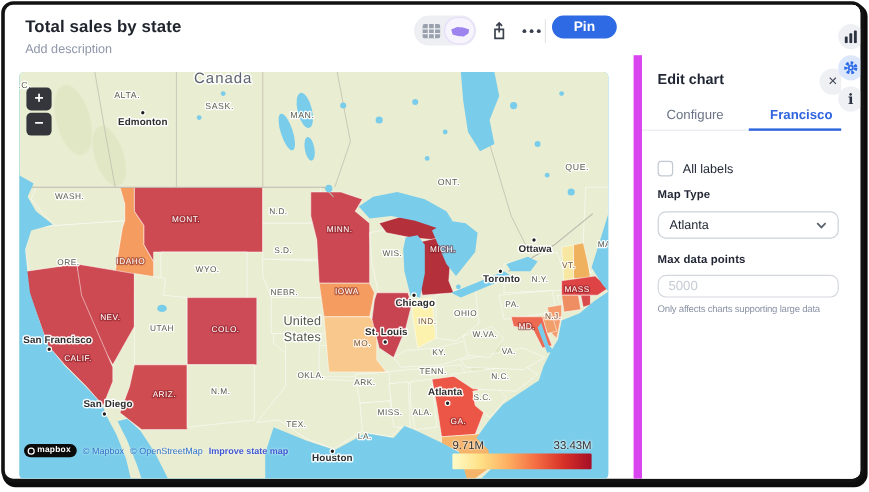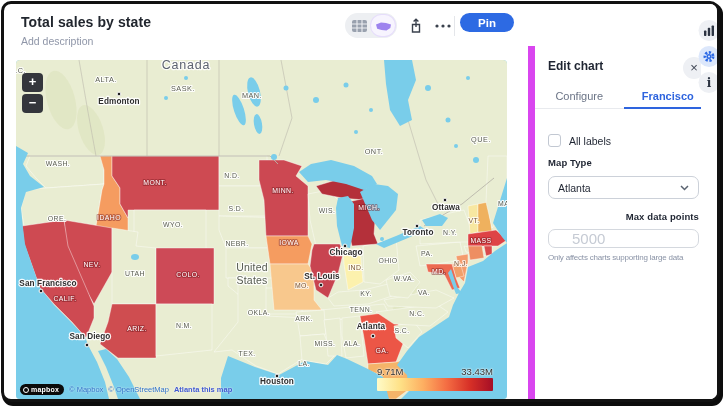--- a/index.html
+++ b/index.html
@@ -29,21 +29,21 @@
   .state{font-size:6.9px;fill:#585a4e;stroke:rgba(255,255,255,.9);stroke-width:2.2px;letter-spacing:.4px;}
   .state.on-color{fill:#fff;stroke:rgba(120,25,30,.45);}
   .state.on-light{fill:#7a5638;stroke:rgba(255,255,255,.75);}
   .city{font-size:8.2px;font-weight:bold;fill:#2e2e2e;stroke:rgba(255,255,255,.92);stroke-width:2.4px;letter-spacing:.1px;}
   .zbtn{position:absolute;left:6px;width:21px;height:19px;background:#34363c;color:#fff;border-radius:4px;
     font-size:13px;line-height:18px;text-align:center;font-weight:bold;}
   .legend{position:absolute;right:14px;bottom:8px;width:116px;padding-left:25px;}
   .legend-labels{display:flex;justify-content:space-between;font-size:9.5px;color:#303030;
     text-shadow:0 0 2px #fff,0 0 2px #fff;margin-bottom:1px;}
   .legend-bar{height:13px;border-radius:1px;}
-  .attrib{position:absolute;left:4px;bottom:4px;display:flex;align-items:center;gap:5px;font-size:7.5px;white-space:nowrap;text-align:right;}
+  .attrib{position:absolute;left:4px;bottom:18px;display:flex;align-items:center;gap:5px;font-size:7.5px;white-space:nowrap;text-align:right;}
   .mb-logo{background:#0b0b0b;color:#fff;border-radius:7px;height:11px;display:flex;align-items:center;
     gap:2px;padding:0 5px 0 3px;font-size:7px;font-weight:bold;letter-spacing:.2px;}
   .mb-dot{width:6px;height:6px;border:1.4px solid #fff;border-radius:50%;box-sizing:border-box;}
   .attr-link{color:#2f72c8;text-shadow:0 0 2px #fff;}
   .attr-improve{color:#4059d0;font-weight:bold;text-shadow:0 0 2px #fff;}
 
   
   .panel{position:absolute;left:524px;top:0;width:184px;bottom:0;border-left:7px solid #d946ef;background:#fff;box-sizing:border-box;margin-top:42px;}
   .panel-title{position:absolute;left:13px;top:13px;font-size:12px;font-weight:bold;color:#1f2532;}
   .panel-close{position:absolute;right:7px;top:11px;width:22px;height:22px;border-radius:50%;background:#eef0f4;
@@ -52,25 +52,25 @@
   .tab{flex:1;text-align:center;font-size:11px;color:#6b7486;padding-top:3px;position:relative;}
   .tab.active{color:#2e64de;font-weight:bold;}
   .tab.active::after{content:"";position:absolute;left:0;right:0;bottom:-1px;height:2px;background:#2e64de;}
   .panel-body{position:absolute;left:13px;right:13px;top:76px;}
   .sec-label{font-size:9.5px;font-weight:bold;color:#1f2532;letter-spacing:.1px;}
   .chk-row{display:flex;align-items:center;gap:8px;margin:12px 0 10px 0;}
   .chk{width:13px;height:13px;border:1.4px solid #c2c8d2;border-radius:3px;background:#fff;box-sizing:border-box;}
   .chk-label{font-size:10.5px;color:#1f2532;}
   .select{margin-top:8px;height:21px;border:1px solid #ccd1d9;border-radius:7px;display:flex;align-items:center;
     justify-content:space-between;padding:0 9px;font-size:10.5px;color:#1f2532;}
-  .input{margin-top:7px;height:19px;border:1px solid #d4d8de;border-radius:7px;padding:0 23px;width:100%;
-    box-sizing:border-box;font-size:15px;font-family:"Liberation Sans",sans-serif;color:#1f2532;}
+  .input{margin-top:7px;height:19px;border:1px solid #d4d8de;border-radius:7px;padding:0 8px;width:100%;
+    box-sizing:border-box;font-size:11px;font-family:"Liberation Sans",sans-serif;color:#1f2532;}
   .input::placeholder{color:#c6cbd4;}
   .helper{margin-top:5px;font-size:8px;letter-spacing:-.2px;color:#8a93a6;}
-  .mt14{margin-top:12px;text-align:right;}
+  .mt14{margin-top:12px;}
 
   
   .rail{position:absolute;left:697px;top:0;right:0;bottom:0;background:#fff;}
   .rail-btn{position:absolute;left:50%;transform:translateX(-50%);width:21px;height:21px;border-radius:50%;
     background:#eef0f4;display:flex;align-items:center;justify-content:center;}
   .rail-btn.active{background:#dce7fb;}
   .rail-info{font-family:"DejaVu Serif",serif;font-weight:bold;font-size:12px;color:#2c3442;}
 </style>
 </head>
 <body>
@@ -302,21 +302,21 @@
       <div class="legend-bar" id="legend-bar" style="background: linear-gradient(90deg, rgb(255, 251, 200), rgb(254, 225, 135), rgb(253, 174, 97), rgb(244, 109, 67), rgb(215, 48, 39), rgb(165, 14, 38));"></div>
     </div>
 
     <div class="attrib">
       <span class="mb-logo">
             <span class="mb-dot"></span>
             <span>mapbox</span>
           </span>
       <span class="attr-link">© Mapbox</span>
       <span class="attr-link">© OpenStreetMap</span>
-      <span class="attr-improve">Atlanta this map</span>
+      <span class="attr-improve">Improve state map</span>
     </div>
   </div>
 
   <div class="panel">
     <div class="panel-title">Edit chart</div>
     <div class="panel-close">×</div>
     <div class="tabs">
       <div class="tab">Configure</div>
       <div class="tab active">Francisco</div>
     </div>

